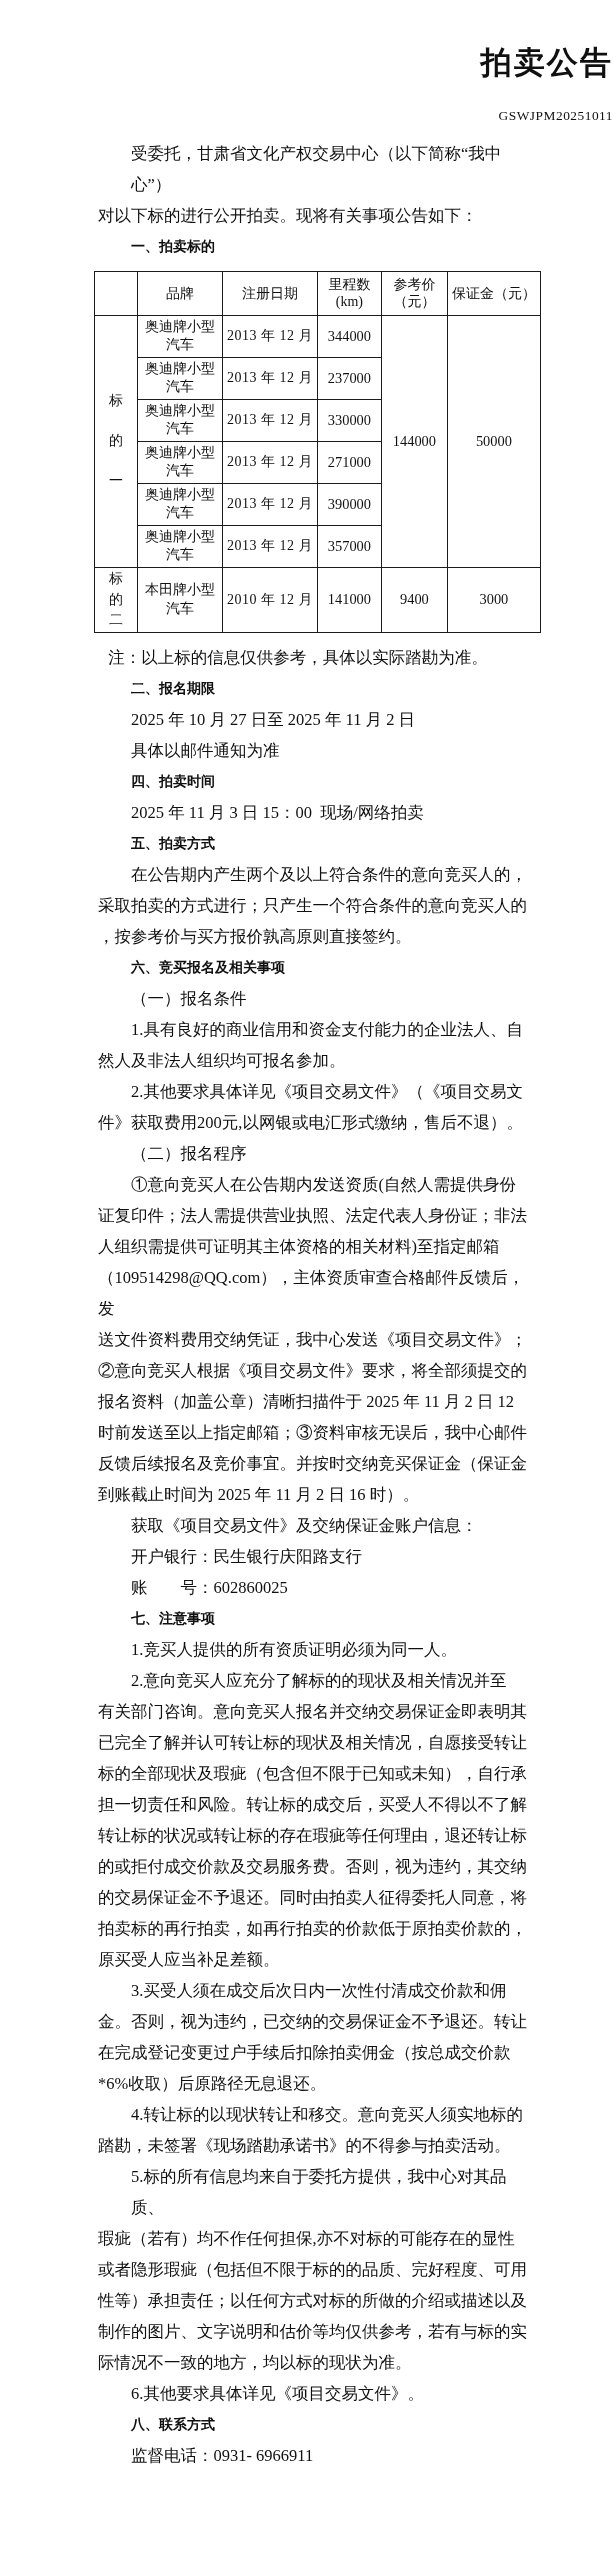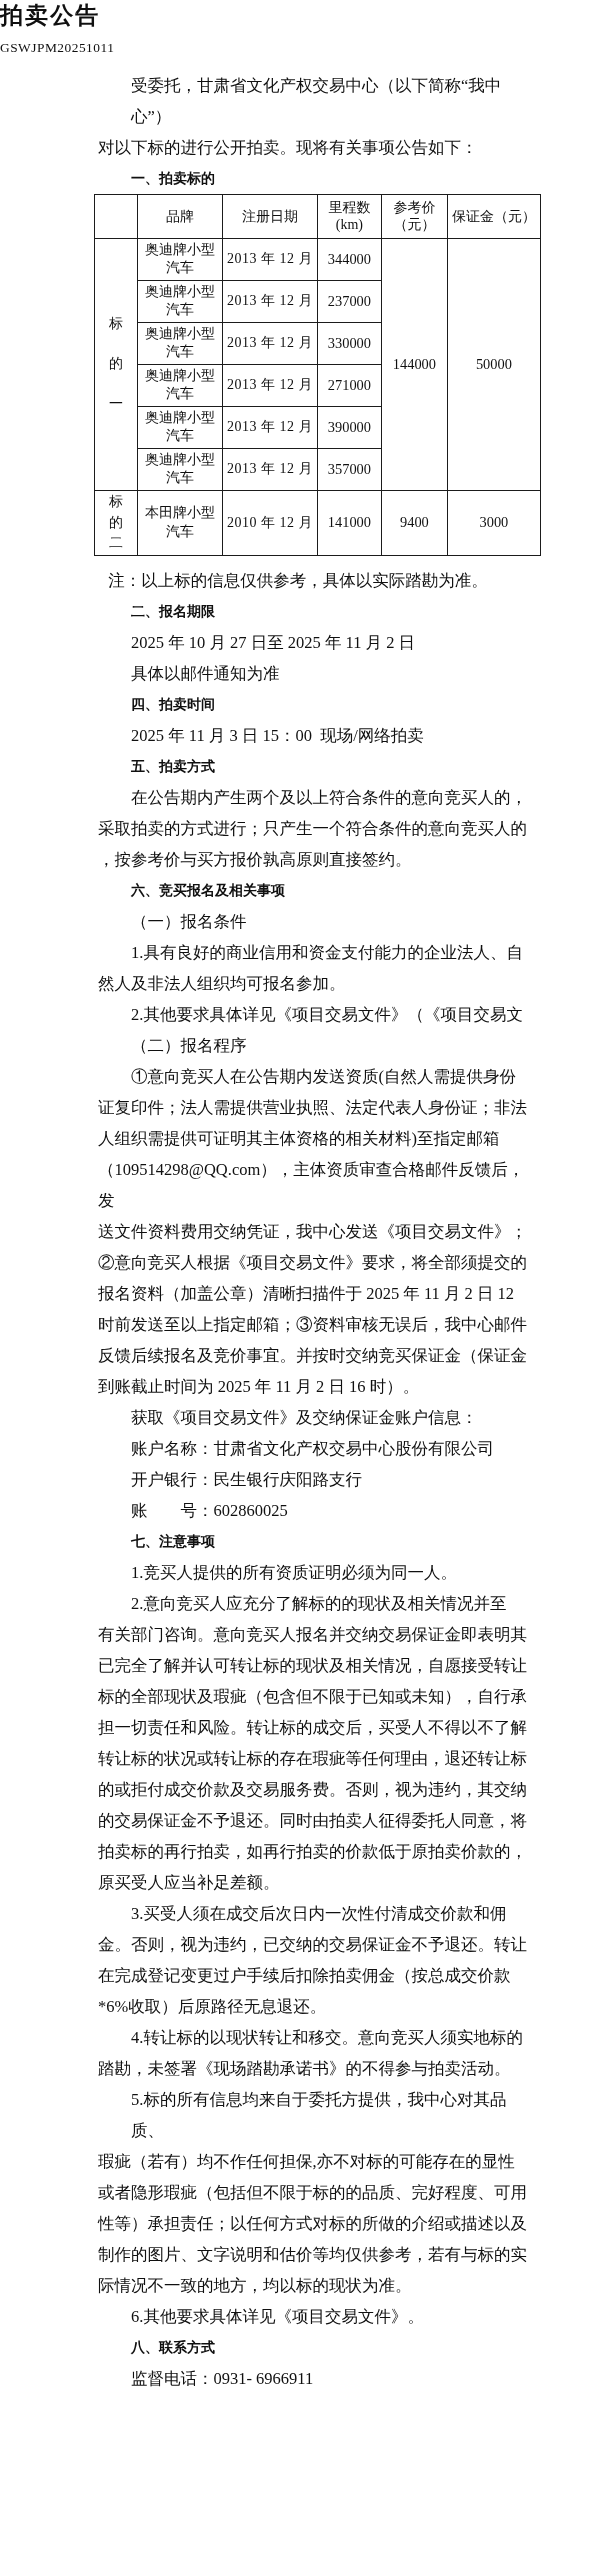--- a/index.html
+++ b/index.html
@@ -7,50 +7,51 @@
     position:relative;
     width:613px;
     height:2609px;
     background:#ffffff;
     color:#101010;
     font-family:"Liberation Serif","DejaVu Serif",serif;
     overflow:hidden;
   }
   .content{padding-left:98px;padding-right:77px;}
   .title{
-    text-align:left;
+    margin-top:47px;
+    text-align:right;
     font-family:"Liberation Sans","DejaVu Sans",sans-serif;
     font-weight:bold;
-    font-size:23px;
+    font-size:31px;
     line-height:31px;
     letter-spacing:2.1px;
   }
   .code{
-    margin-top:7px;
-    text-align:left;
+    margin-top:28px;
+    text-align:right;
     font-size:13.4px;
     line-height:20.6px;
     letter-spacing:0.5px;
   }
   .lines{margin-top:11.3px;}
   .ln{
     font-size:16.5px;
     line-height:31px;
     white-space:pre-wrap;
   }
   .ln.ind{padding-left:33px;font-family:Liberation Serif, serif;}
   .ln.note{padding-left:10.3px;}
   .ln.h{
     padding-left:33px;
     font-family:"Liberation Sans","DejaVu Sans",sans-serif;
     font-weight:bold;
     font-size:14px;
   }
 
-  .tblwrap{margin-left:-4.1px;margin-top:0;font-family:Liberation Serif, serif;}
+  .tblwrap{margin-left:-4.1px;margin-top:9px;font-family:Liberation Serif, serif;}
   table.lots{
     border-collapse:collapse;
     table-layout:fixed;
     width:447px;
     font-size:14px;
   }
   table.lots col.c0{width:43px;}
   table.lots col.c1{width:85px;}
   table.lots col.c2{width:95px;}
   table.lots col.c3{width:64px;}
@@ -172,33 +173,33 @@
         <div class="ln ind">2025 年 11 月 3 日 15：00  现场/网络拍卖</div>
         <div class="ln h">五、拍卖方式</div>
         <div class="ln ind">在公告期内产生两个及以上符合条件的意向竞买人的，</div>
         <div class="ln body">采取拍卖的方式进行；只产生一个符合条件的意向竞买人的</div>
         <div class="ln body">，按参考价与买方报价孰高原则直接签约。</div>
         <div class="ln h">六、竞买报名及相关事项</div>
         <div class="ln ind">（一）报名条件</div>
         <div class="ln ind">1.具有良好的商业信用和资金支付能力的企业法人、自</div>
         <div class="ln body">然人及非法人组织均可报名参加。</div>
         <div class="ln ind">2.其他要求具体详见《项目交易文件》（《项目交易文</div>
+        <div class="ln body">件》获取费用200元,以网银或电汇形式缴纳，售后不退）。</div>
         <div class="ln ind">（二）报名程序</div>
         <div class="ln ind">①意向竞买人在公告期内发送资质(自然人需提供身份</div>
         <div class="ln body">证复印件；法人需提供营业执照、法定代表人身份证；非法</div>
         <div class="ln body">人组织需提供可证明其主体资格的相关材料)至指定邮箱</div>
         <div class="ln body">（109514298@QQ.com），主体资质审查合格邮件反馈后，发</div>
         <div class="ln body">送文件资料费用交纳凭证，我中心发送《项目交易文件》；</div>
         <div class="ln body">②意向竞买人根据《项目交易文件》要求，将全部须提交的</div>
         <div class="ln body">报名资料（加盖公章）清晰扫描件于 2025 年 11 月 2 日 12</div>
         <div class="ln body">时前发送至以上指定邮箱；③资料审核无误后，我中心邮件</div>
         <div class="ln body">反馈后续报名及竞价事宜。并按时交纳竞买保证金（保证金</div>
         <div class="ln body">到账截止时间为 2025 年 11 月 2 日 16 时）。</div>
         <div class="ln ind">获取《项目交易文件》及交纳保证金账户信息：</div>
-        <div class="ln ind">账户名称：甘肃省文化产权交易中心股份有限公司</div>
         <div class="ln ind">开户银行：民生银行庆阳路支行</div>
         <div class="ln ind">账　　号：602860025</div>
         <div class="ln h">七、注意事项</div>
         <div class="ln ind">1.竞买人提供的所有资质证明必须为同一人。</div>
         <div class="ln ind">2.意向竞买人应充分了解标的的现状及相关情况并至</div>
         <div class="ln body">有关部门咨询。意向竞买人报名并交纳交易保证金即表明其</div>
         <div class="ln body">已完全了解并认可转让标的现状及相关情况，自愿接受转让</div>
         <div class="ln body">标的全部现状及瑕疵（包含但不限于已知或未知），自行承</div>
         <div class="ln body">担一切责任和风险。转让标的成交后，买受人不得以不了解</div>
         <div class="ln body">转让标的状况或转让标的存在瑕疵等任何理由，退还转让标</div>

